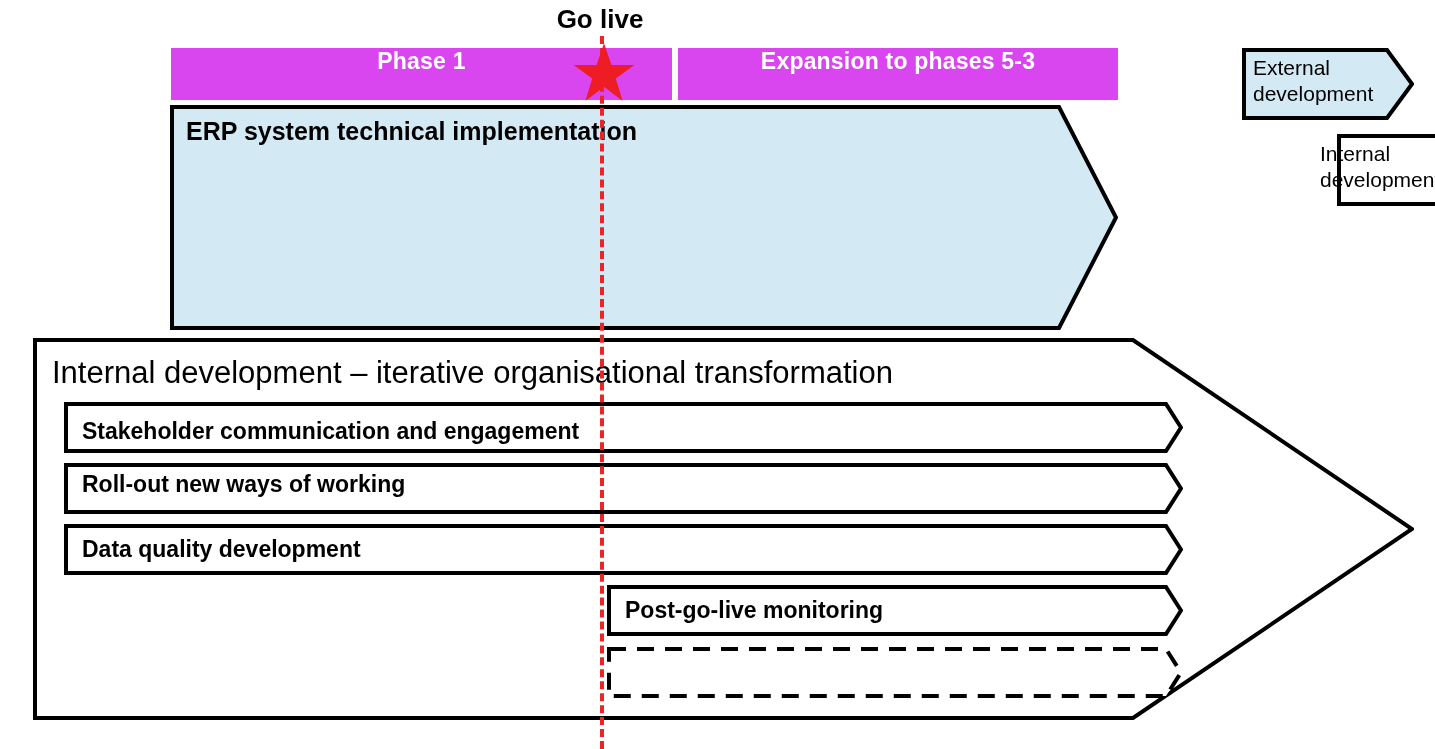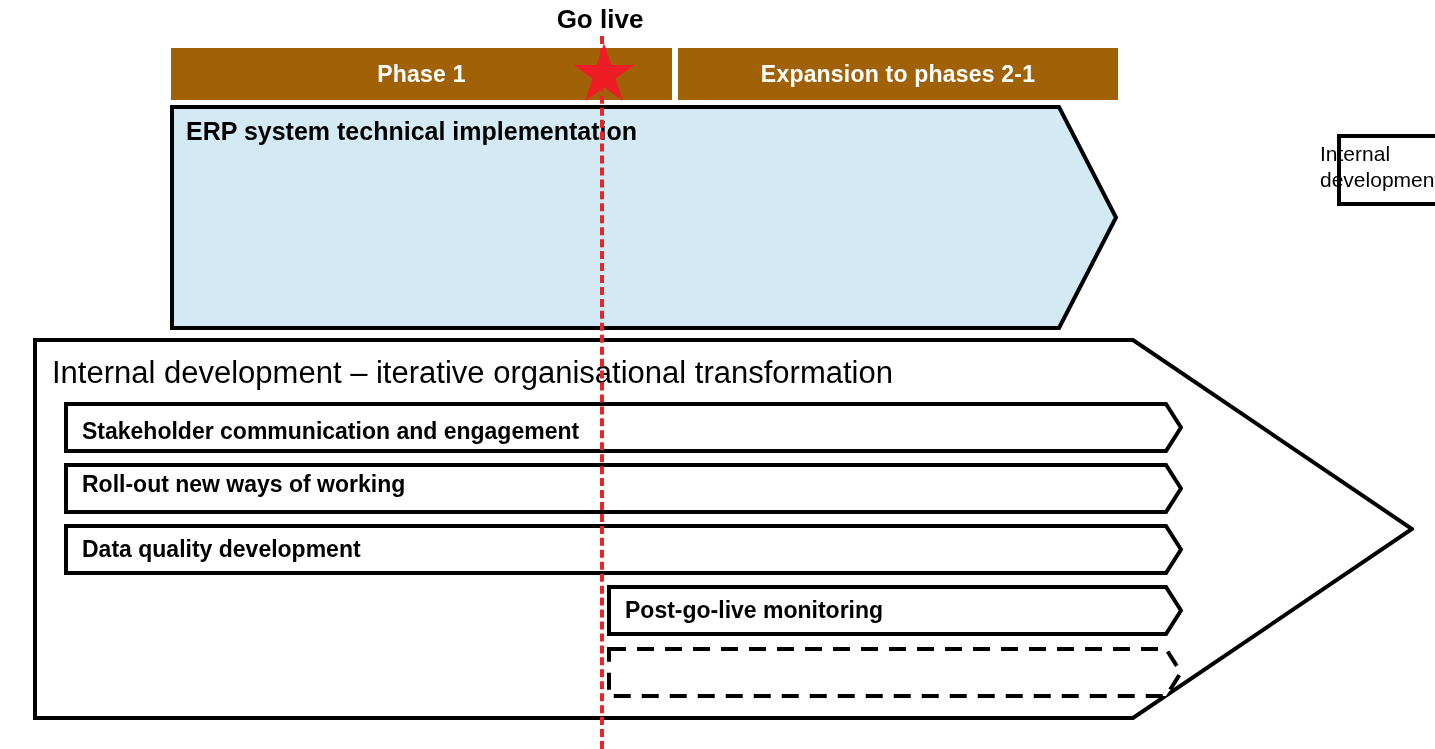--- a/index.html
+++ b/index.html
@@ -27,26 +27,25 @@
     text-align: center;
     font-size: 26px;
     font-weight: 700;
     color: #000000;
     line-height: 1.2;
     white-space: nowrap;
   }
 
   
   .phase-bar {
-    background: #a16207;
+    background: #d946ef;
     color: #ffffff;
     font-weight: bold;
     font-size: 23px;
     display: flex;
-    align-items: center;
     justify-content: center;
     letter-spacing: 0.2px;
   }
   #phase-1 { left: 171px; top: 48px; width: 501px; height: 52px; }
   #phase-2 { left: 678px; top: 48px; width: 440px; height: 52px; }
   #erp-arrow-outline {
     left: 170px;
     top: 105px;
     width: 948px;
     height: 225px;
@@ -128,21 +127,21 @@
 <body>
 
 <div id="canvas">
 
   <div class="abs" id="golive-label">Go live</div>
 
   <div class="abs phase-bar" id="phase-1">
     <span>Phase 1</span>
   </div>
   <div class="abs phase-bar" id="phase-2">
-    <span>Expansion to phases 2-1</span>
+    <span>Expansion to phases 5-3</span>
   </div>
 
   <svg class="abs" id="erp-arrow-outline" viewBox="0 0 948 225">
     <polygon points="2,2 889,2 946,112.5 889,223 2,223" fill="#d3eaf4" stroke="#000000" stroke-width="4" stroke-linejoin="miter"></polygon>
   </svg>
   <div class="abs" id="erp-label">ERP system technical implementation</div>
 
   <svg class="abs" id="internal-container" viewBox="0 0 1381 382">
     <polygon points="2,2 1100,2 1379,191 1100,380 2,380" fill="#ffffff" stroke="#000000" stroke-width="4" stroke-linejoin="miter"></polygon>
   </svg>
@@ -181,20 +180,26 @@
       <polygon points="2,2 559,2 574,25.5 559,49 2,49" fill="#ffffff" stroke="#000000" stroke-width="4" stroke-linejoin="miter" stroke-dasharray="17,11"></polygon>
     </svg>
   </div>
 
   <div class="abs" id="golive-line"></div>
 
   <svg class="abs" id="golive-star" viewBox="0 0 100 100">
     <polygon points="50,2 62,37 99,37 69,59 80,95 50,72 20,95 31,59 1,37 38,37" fill="#ee1c25"></polygon>
   </svg>
 
+  <div class="abs legend-item" id="legend-external">
+    <svg width="172" height="72" viewBox="0 0 172 72" style="display:block;">
+      <polygon points="2,2 145,2 170,36 145,70 2,70" fill="#d3eaf4" stroke="#000000" stroke-width="4" stroke-linejoin="miter"></polygon>
+    </svg>
+    <span class="legend-text" style="top:0;left:0;width:140px;">External development</span>
+  </div>
 
   <div class="abs legend-item" id="legend-internal">
     <svg width="172" height="72" viewBox="0 0 172 72" style="display:block;">
       <polygon points="2,2 145,2 170,36 145,70 2,70" fill="#ffffff" stroke="#000000" stroke-width="4" stroke-linejoin="miter"></polygon>
     </svg>
     <span class="legend-text" style="top:0;left:0;width:140px;">Internal development</span>
   </div>
 
 </div>
 

